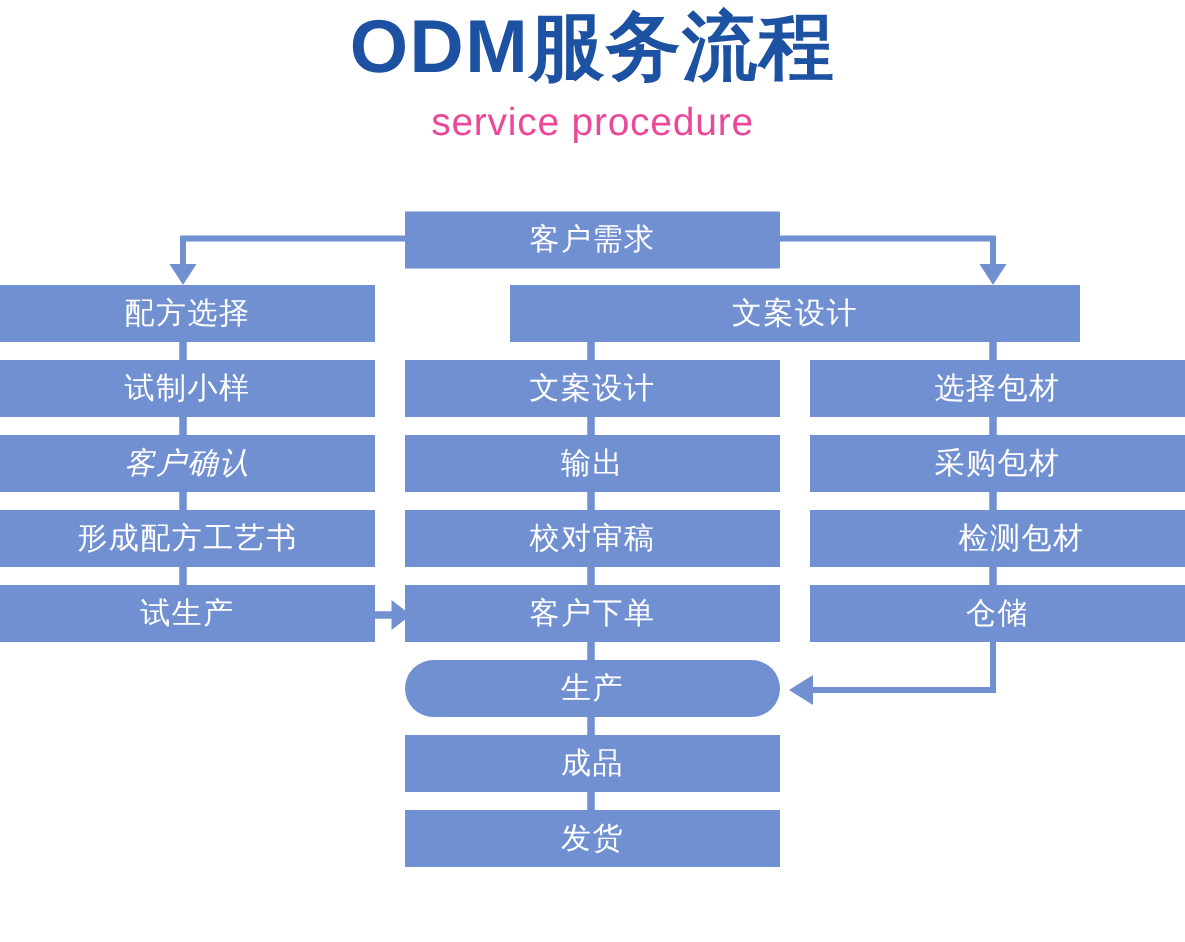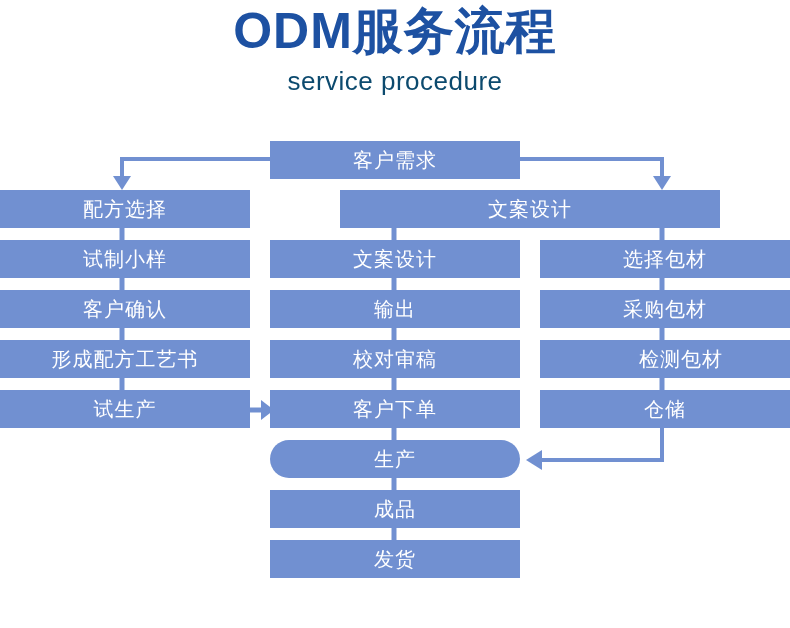--- a/index.html
+++ b/index.html
@@ -38,21 +38,21 @@
     letter-spacing: 1px;
     color: #1d51a2;
     font-family: "Liberation Sans", "DejaVu Sans", sans-serif;
   }
   .subtitle {
     margin: 0;
     padding-top: 6px;
     font-size: 26px;
     line-height: 30px;
     font-weight: normal;
-    color: #0c4a6e;
+    color: #ec4899;
     letter-spacing: 0.5px;
     font-family: "Liberation Sans", "DejaVu Sans", sans-serif;
   }
 
   
   .flow {
     position: absolute;
     left: 0;
     top: 0;
     width: 790px;
@@ -154,21 +154,21 @@
     <div class="node node-demand">客户需求</div>
 
     <div class="node col-left" style="top:190px;text-align:center;">配方选择</div>
 
     <div class="node node-pkgdesign">文案设计</div>
 
     <div class="node col-mid" style="top:240px;">文案设计</div>
     <div class="node col-left" style="top:240px;">试制小样</div>
     <div class="node col-right" style="top:240px;">选择包材</div>
 
-    <div class="node col-left" style="top:290px;">客户确认</div>
+    <div class="node col-left" style="top:290px;font-style:italic;">客户确认</div>
     <div class="node col-mid" style="top:290px;">输出</div>
     <div class="node col-right" style="top:290px;">采购包材</div>
 
     <div class="node col-left" style="top:340px;">形成配方工艺书</div>
     <div class="node col-mid" style="top:340px;">校对审稿</div>
     <div class="node col-right" style="top:340px;padding-left:32px;">检测包材</div>
 
     <div class="node col-left" style="top:390px;">试生产</div>
     <div class="node col-mid" style="top:390px;">客户下单</div>
     <div class="node col-right" style="top:390px;">仓储</div>

